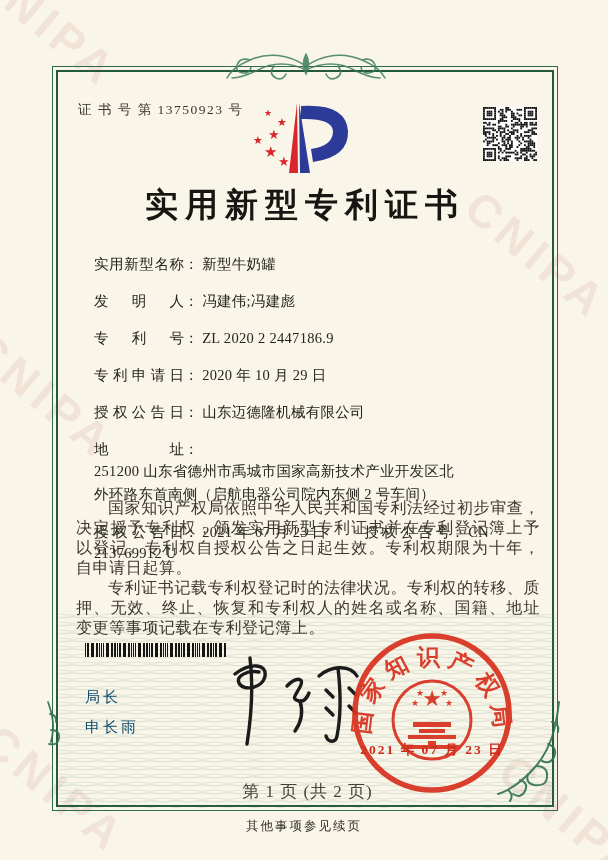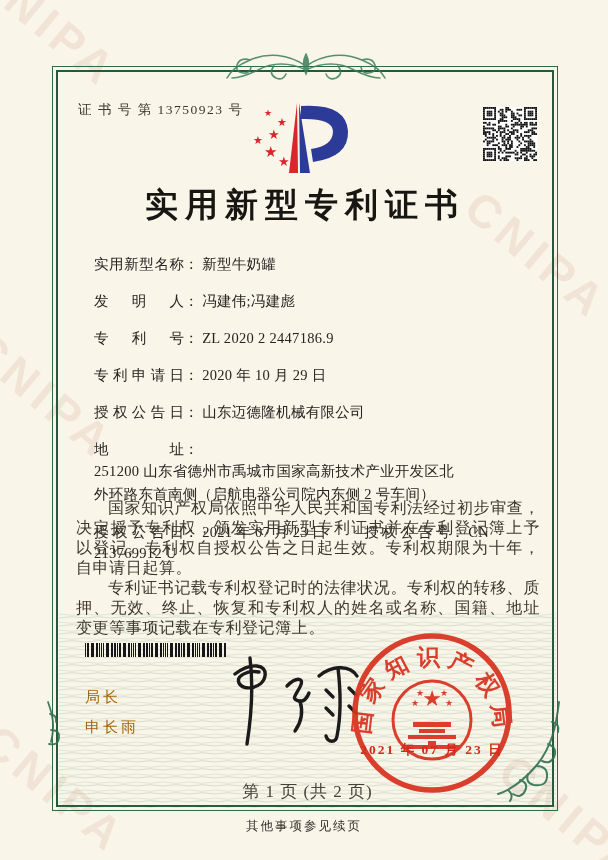--- a/index.html
+++ b/index.html
@@ -58,21 +58,21 @@
   .body-text{ position:absolute; left:76px; top:498px; width:464px; z-index:4; }
   .body-text p{
     font-size:16px; line-height:20px; text-indent:2em; letter-spacing:0.6px;
     color:#3c382f; text-align:justify;
   }
   
   .band{ position:absolute; left:59px; top:612px; width:497px; height:197px; overflow:hidden; z-index:3; }
   .band svg.waves{ position:absolute; left:0; top:0; }
   .barcode{ position:absolute; left:26px; top:31px; height:14px; font-size:0; }
   .barcode i{ display:inline-block; height:14px; background:#161616; }
-  .director{ position:absolute; left:26px; top:70px; font-family:"Liberation Sans","DejaVu Sans",sans-serif; font-size:15px; letter-spacing:3px; color:#a16207; line-height:30px; }
+  .director{ position:absolute; left:26px; top:70px; font-family:"Liberation Sans","DejaVu Sans",sans-serif; font-size:15px; letter-spacing:3px; color:#0c4a6e; line-height:30px; }
   .signature{ position:absolute; left:146px; top:40px; }
   .seal{ position:absolute; left:288px; top:16px; width:170px; height:170px; }
   .seal-date{
     position:absolute; left:0; top:113px; width:170px; text-align:center;
     color:#cf2c1b; font-size:13.5px; letter-spacing:2px; font-weight:600;
   }
   .page-info{ position:absolute; left:0; top:168px; width:497px; text-align:center; font-size:17px; letter-spacing:1px; color:#45423a; }
   
   .footer-note{ position:absolute; left:0; top:818px; width:608px; text-align:center; font-size:12.5px; letter-spacing:2px; color:#2f2d28; z-index:4; }
 </style>

